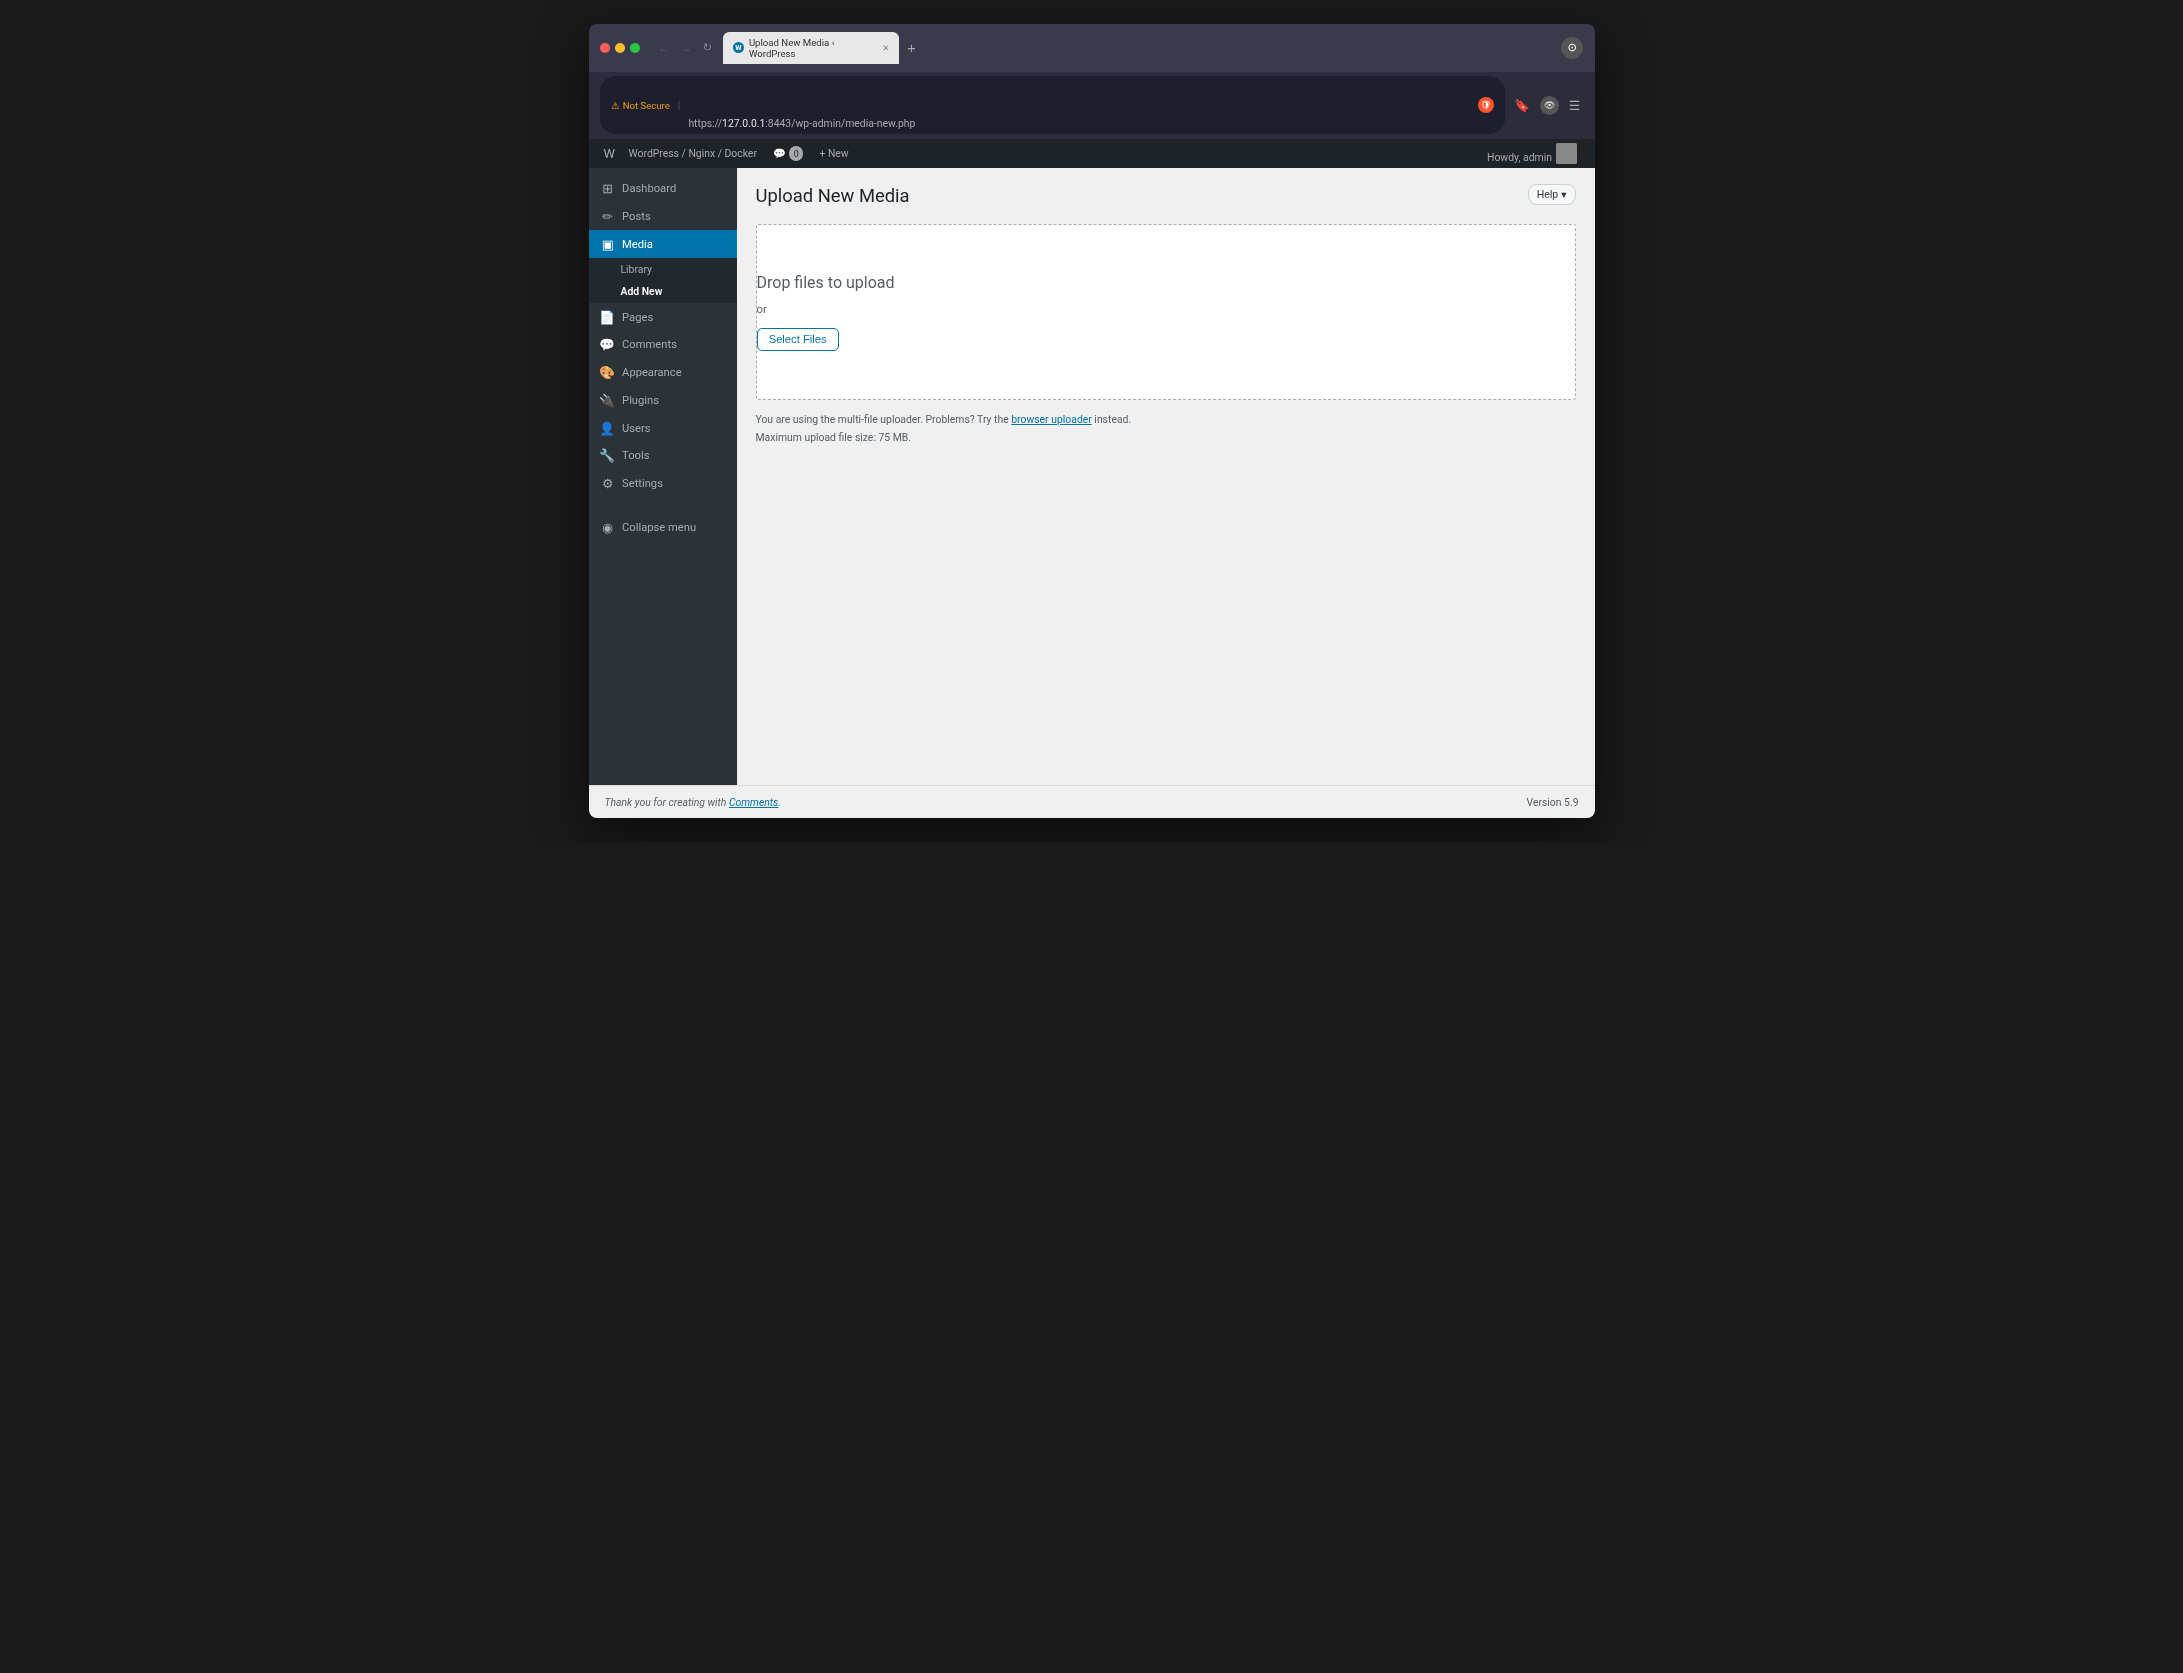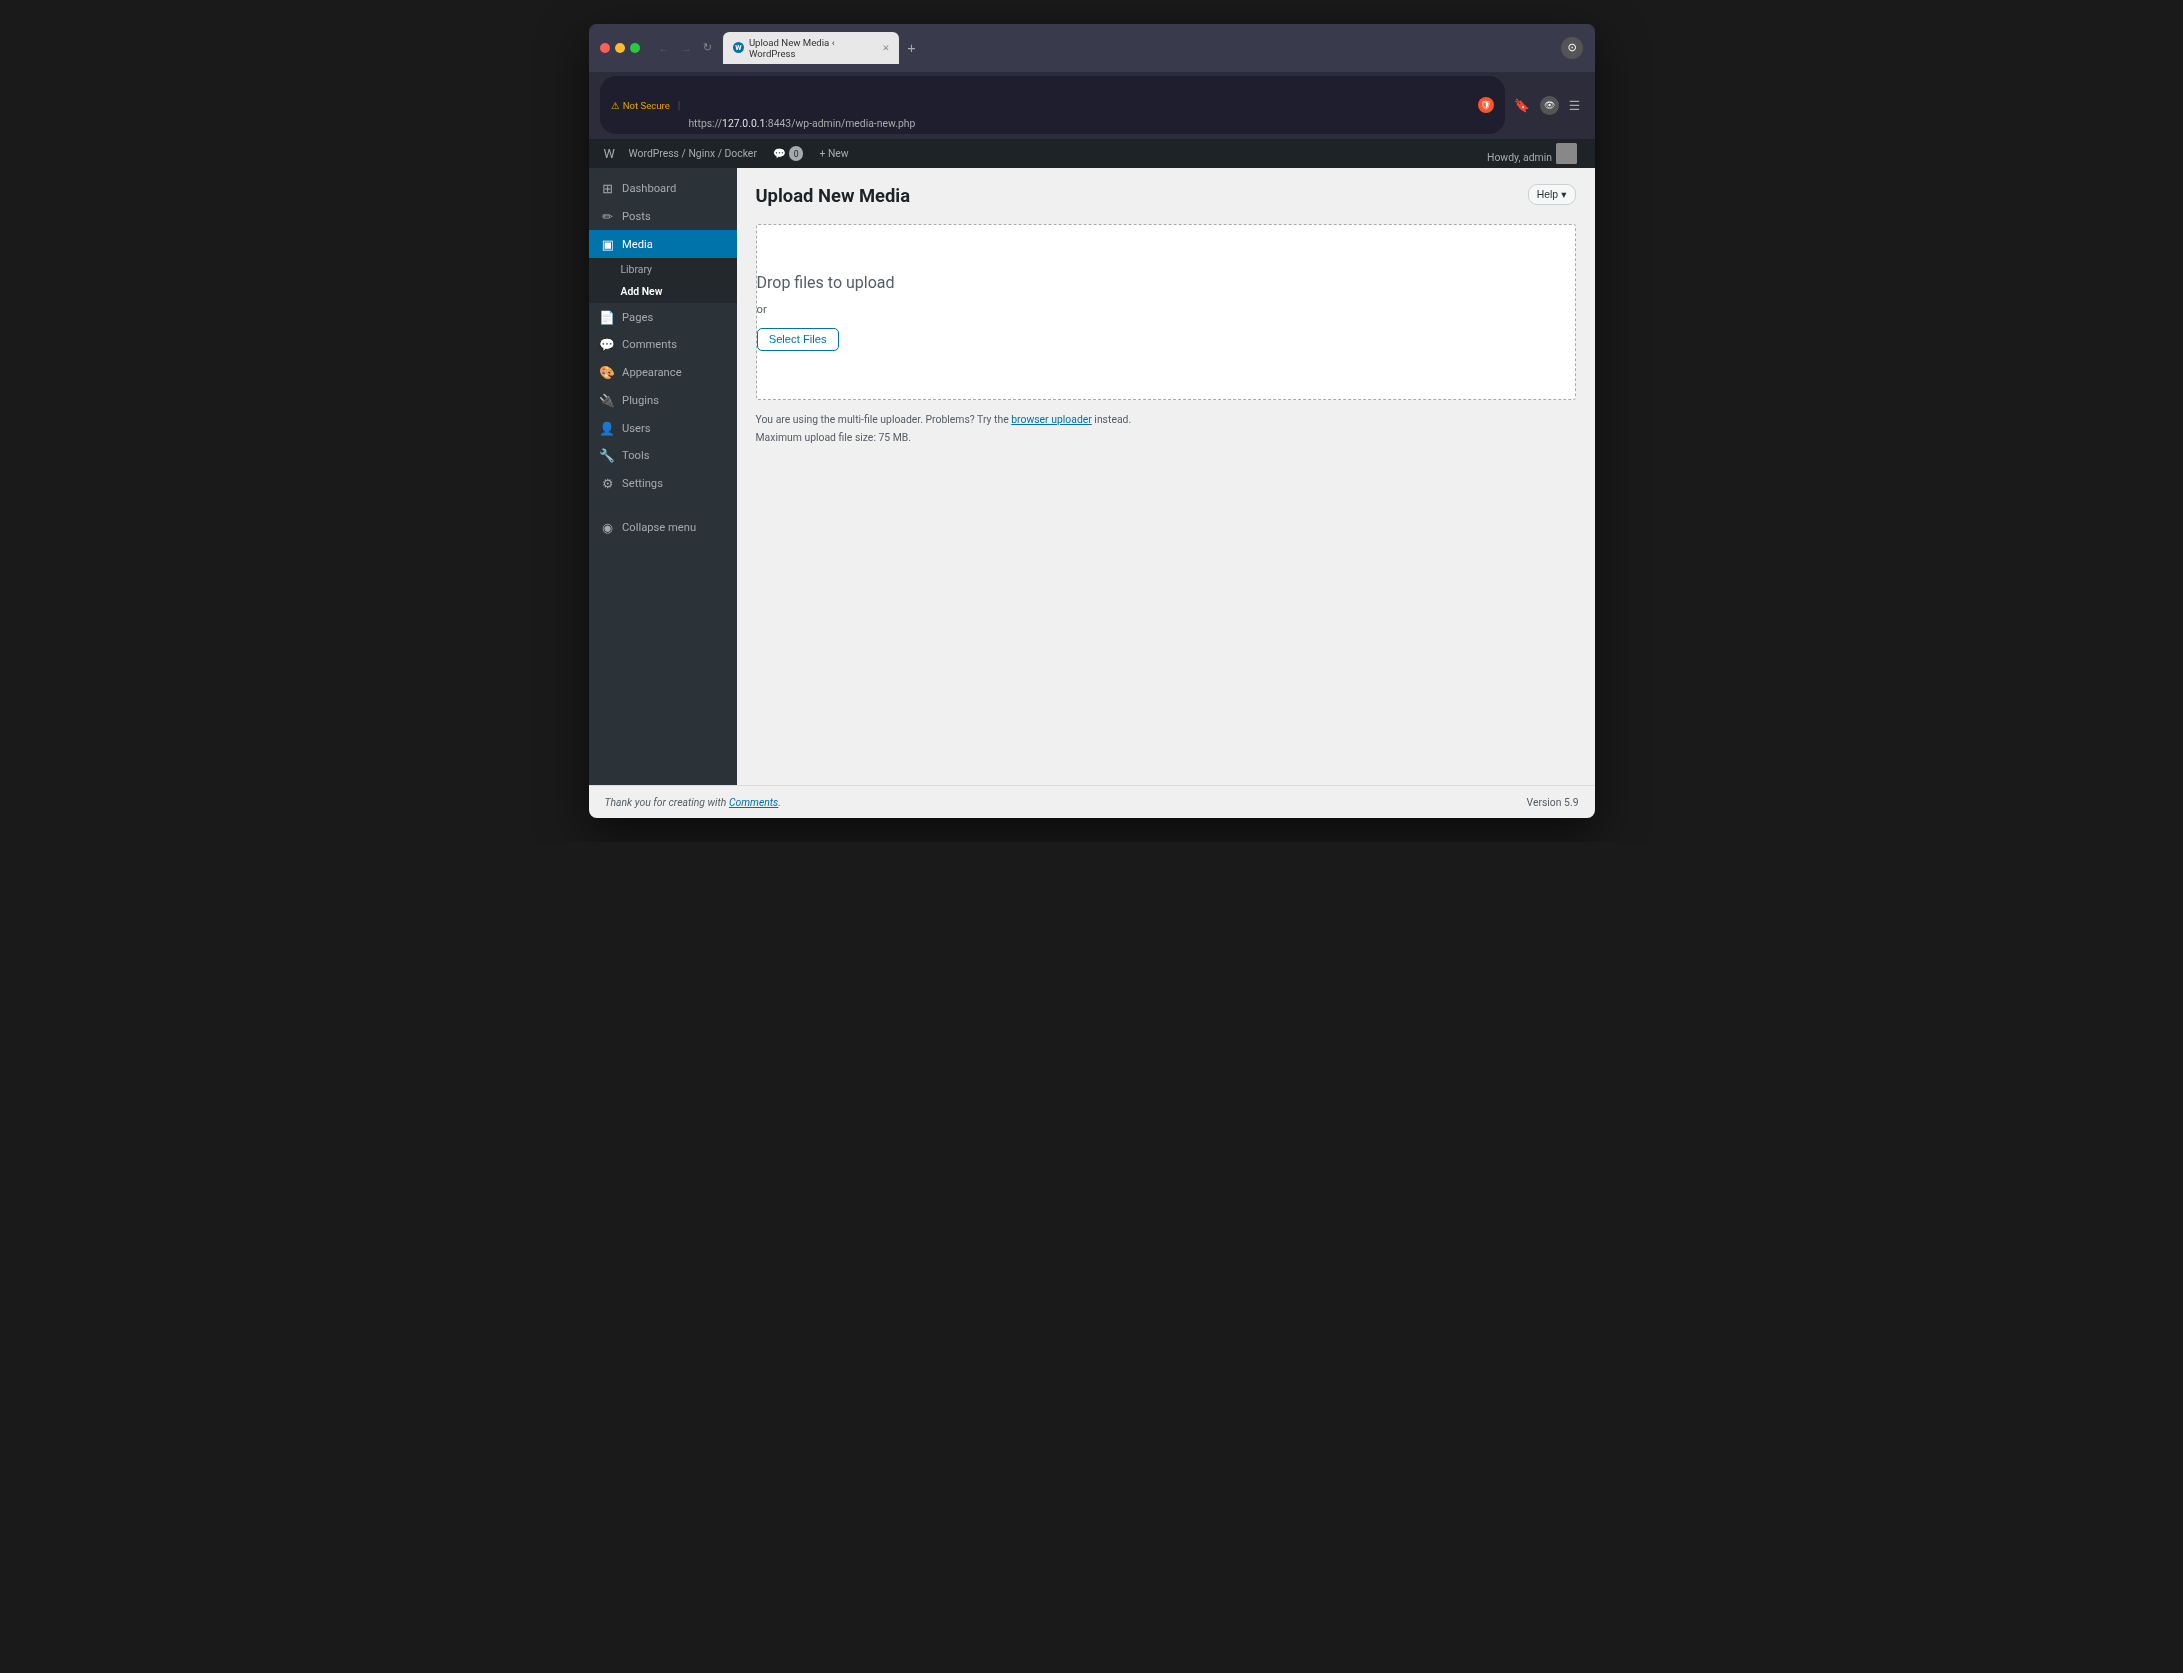--- a/index.html
+++ b/index.html
@@ -329,21 +329,21 @@
 
     .content-header {
       display: flex;
       align-items: flex-start;
       justify-content: space-between;
       margin-bottom: 16px;
     }
 
     .page-title {
       font-size: 18.4px;
-      font-weight: 700;
+      font-weight: 400;
       color: #1d2327;
       line-height: 1.3;
     }
 
     .help-btn {
       background: #f6f7f7;
       border: 0.8px solid #ccd0d4;
       border-radius: 9px;
       padding: 3.2px 8px;
       font-size: 10.4px;

